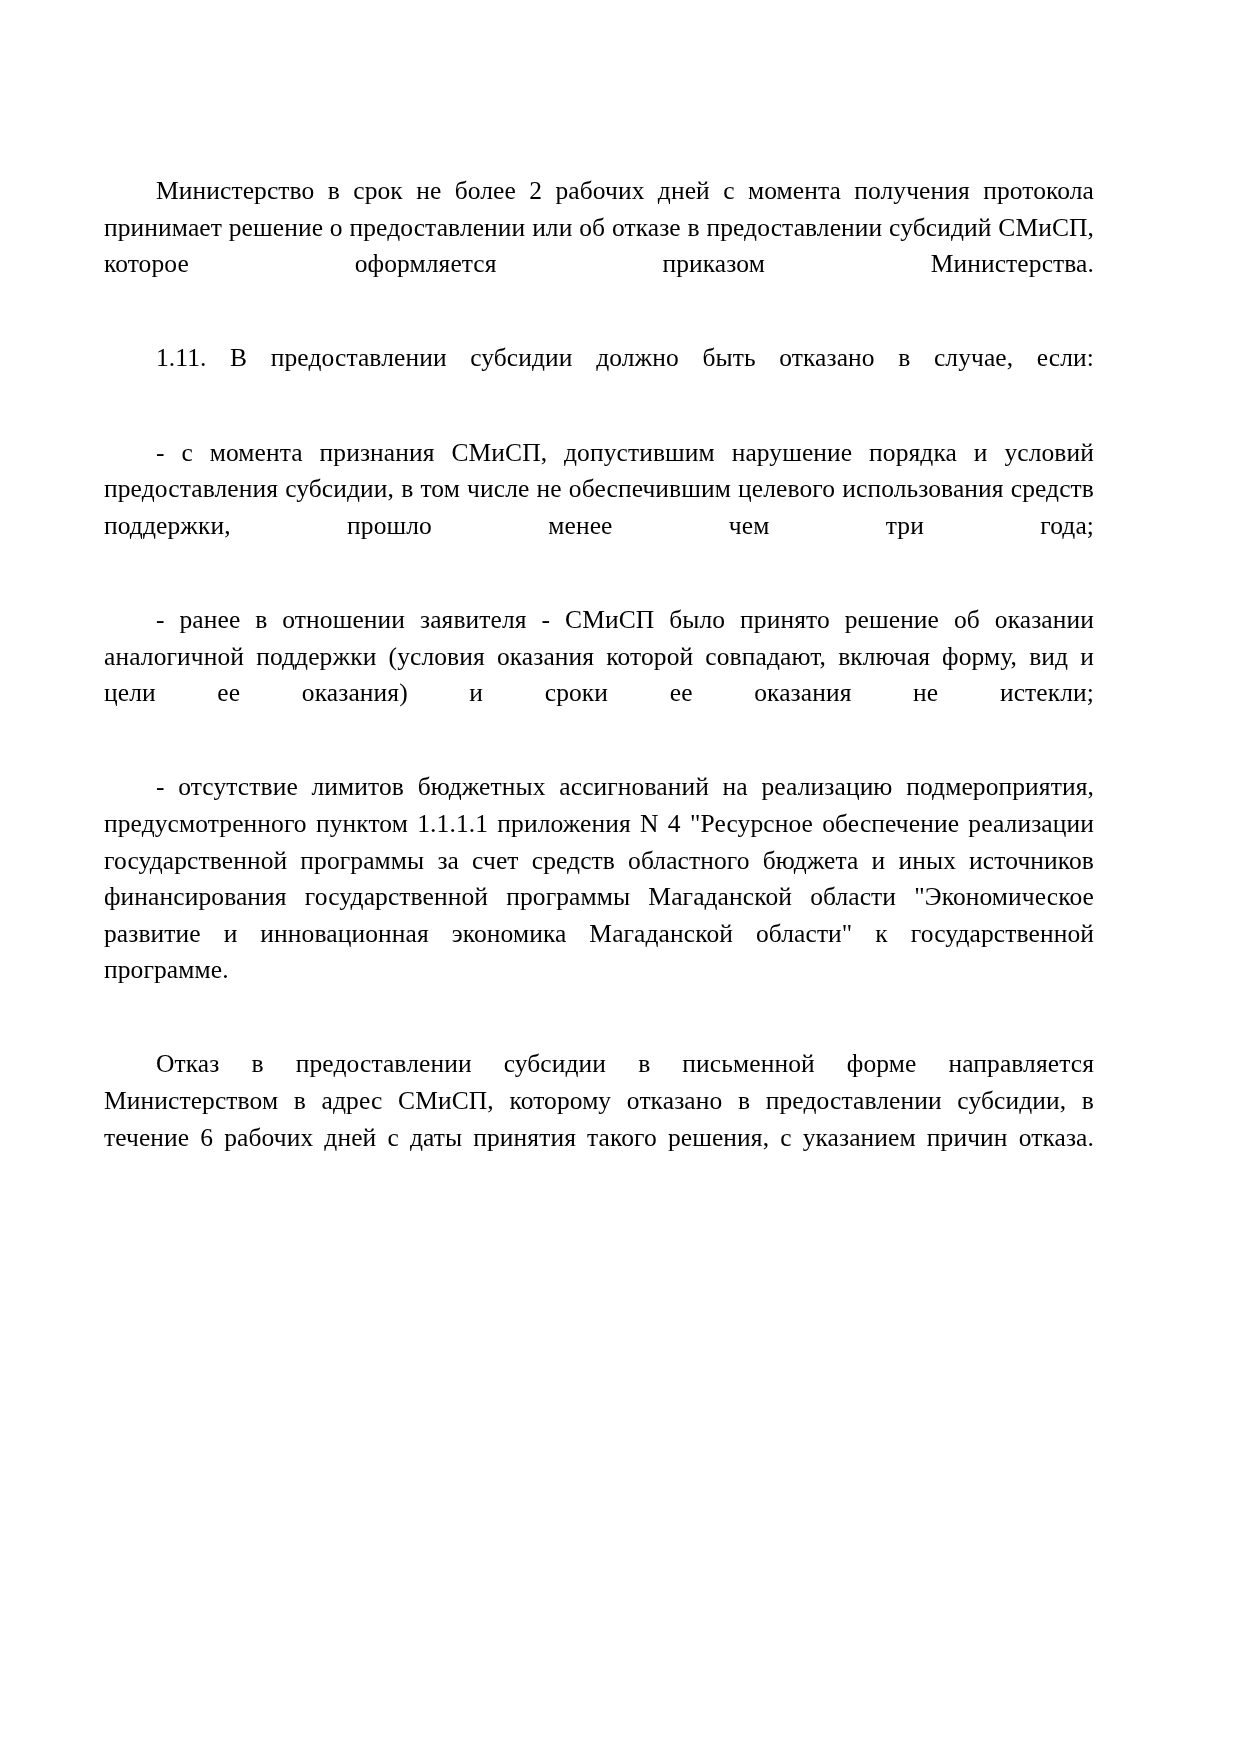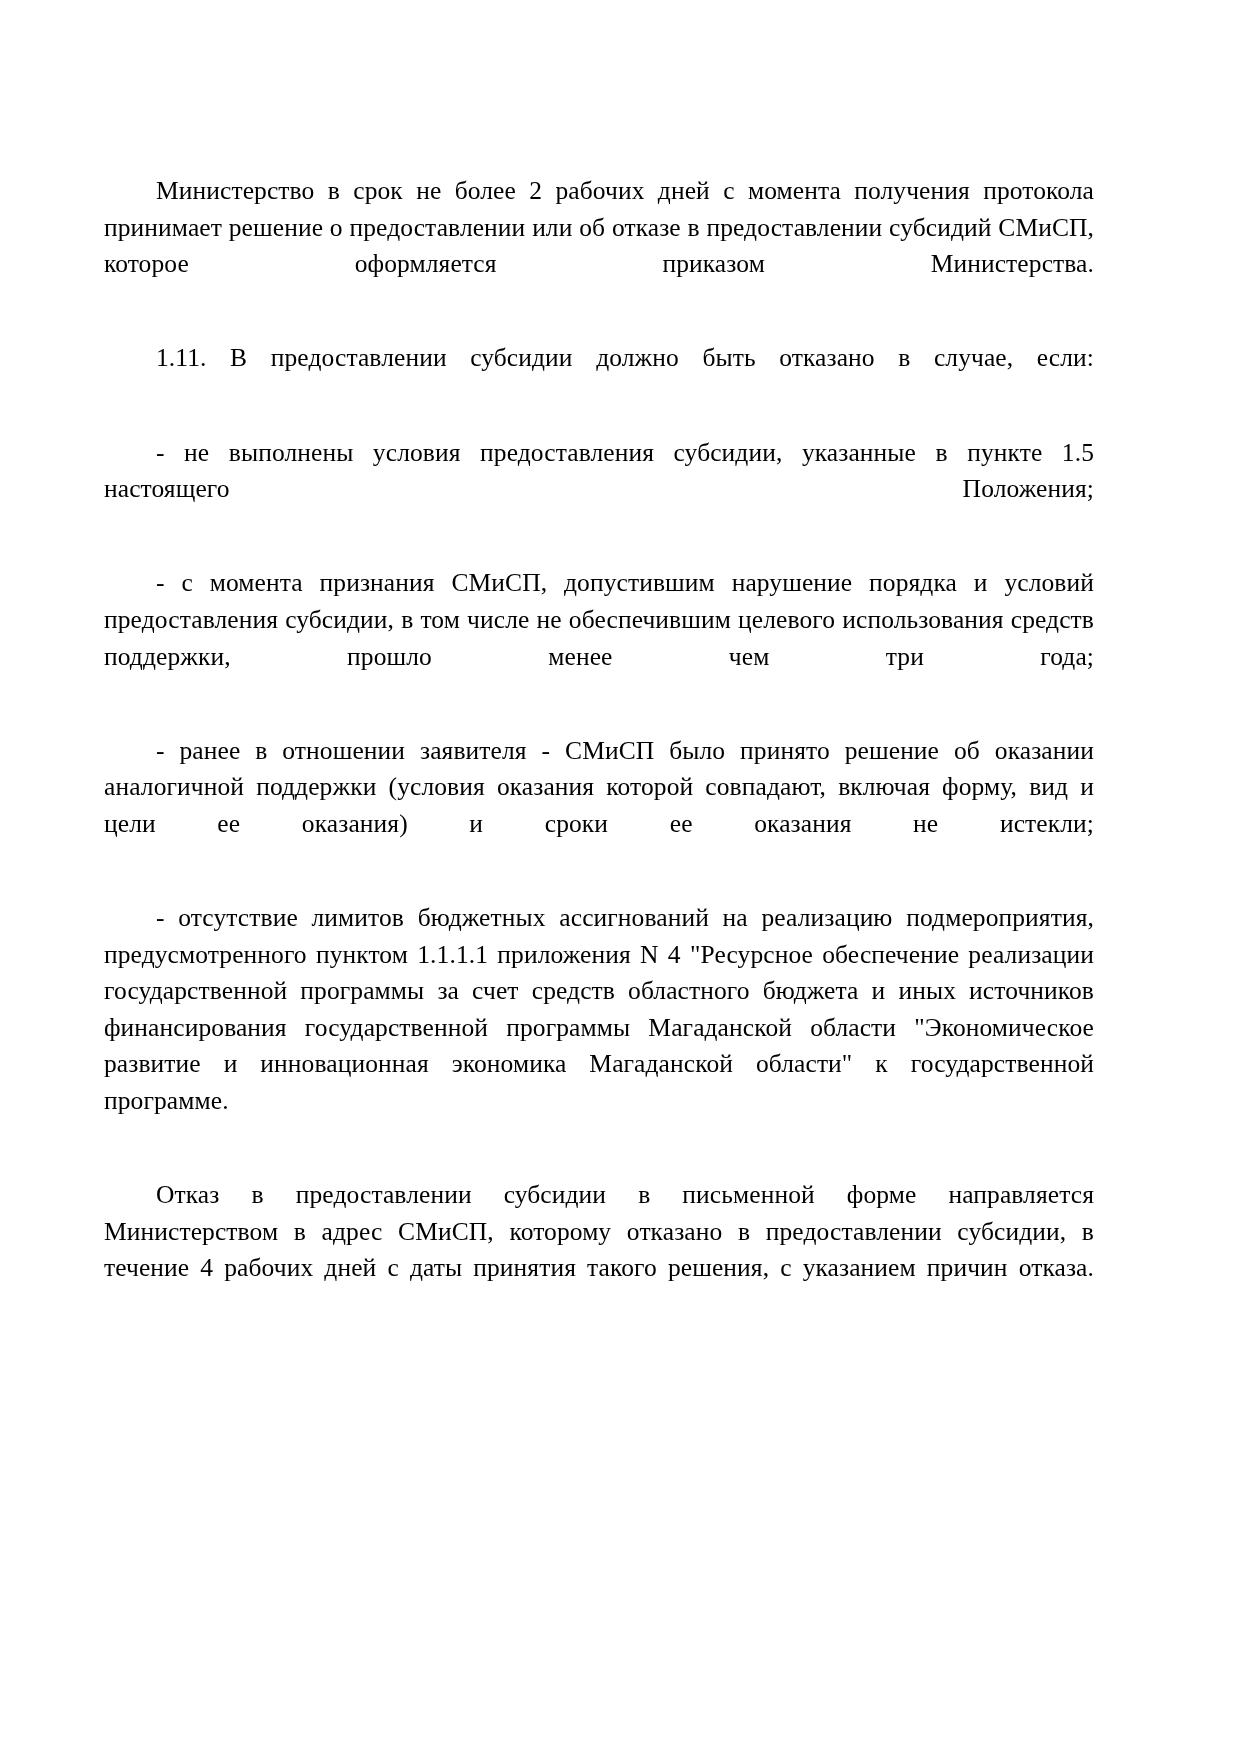--- a/index.html
+++ b/index.html
@@ -54,26 +54,25 @@
 <body>
 
 <div class="page">
   <div class="content">
 
     <p class="para">Министерство в срок не более 2 рабочих дней с момента получения протокола принимает решение о предоставлении или об отказе в предоставлении субсидий СМиСП, которое оформляется приказом Министерства.</p>
 
     <p class="para">1.11. В предоставлении субсидии должно быть отказано в случае, если:</p>
 
 
-    <p class="para">- не выполнены условия предоставления субсидии, указанные в пункте 1.5 настоящего Положения;</p>
 
 
     <p class="para">- с момента признания СМиСП, допустившим нарушение порядка и условий предоставления субсидии, в том числе не обеспечившим целевого использования средств поддержки, прошло менее чем три года;</p>
 
     <p class="para">- ранее в отношении заявителя - СМиСП было принято решение об оказании аналогичной поддержки (условия оказания которой совпадают, включая форму, вид и цели ее оказания) и сроки ее оказания не истекли;</p>
 
 
     <p class="para">- отсутствие лимитов бюджетных ассигнований на реализацию подмероприятия, предусмотренного пунктом 1.1.1.1 приложения N 4 "Ресурсное обеспечение реализации государственной программы за счет средств областного бюджета и иных источников финансирования государственной программы Магаданской области "Экономическое развитие и инновационная экономика Магаданской области" к государственной программе.</p>
 
-    <p class="para">Отказ в предоставлении субсидии в письменной форме направляется Министерством в адрес СМиСП, которому отказано в предоставлении субсидии, в течение 4 рабочих дней с даты принятия такого решения, с указанием причин отказа.</p>
+    <p class="para">Отказ в предоставлении субсидии в письменной форме направляется Министерством в адрес СМиСП, которому отказано в предоставлении субсидии, в течение 6 рабочих дней с даты принятия такого решения, с указанием причин отказа.</p>
 
   </div>
 </div>
 
 </body></html>

